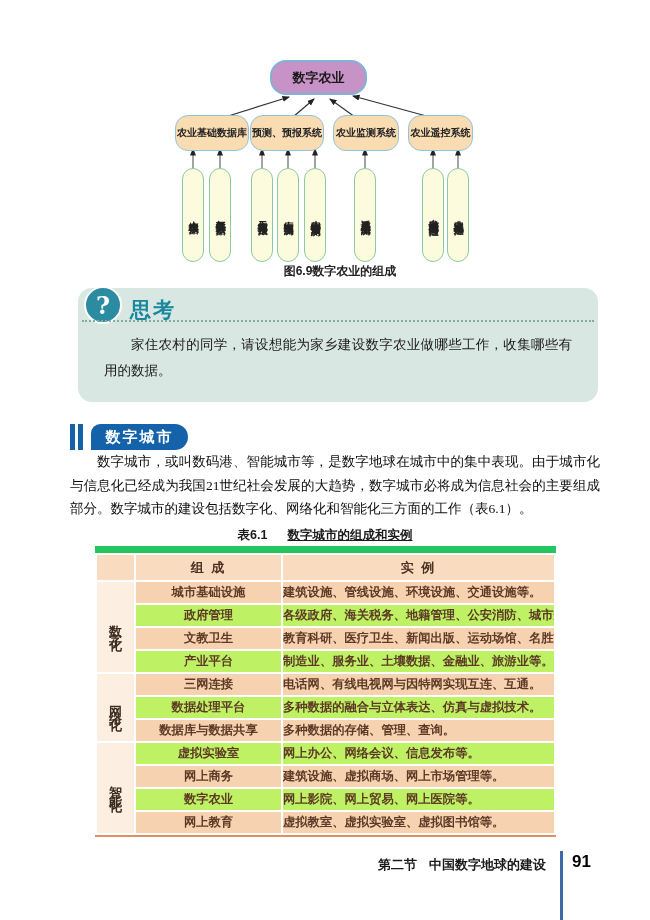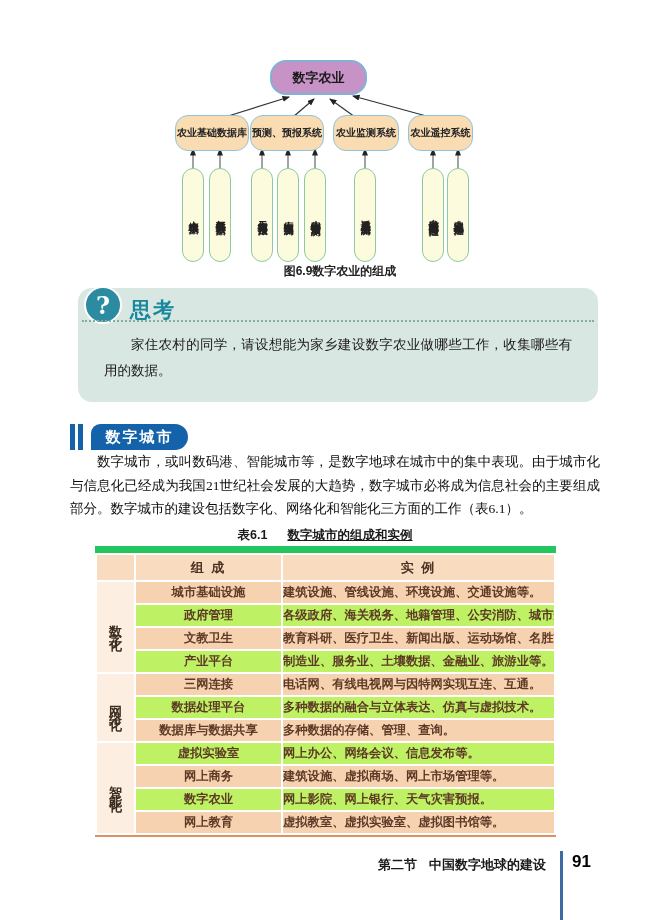--- a/index.html
+++ b/index.html
@@ -242,21 +242,21 @@
           <td class="cat-cell" rowspan="4"><div class="vert">智能化</div></td>
           <td class="comp-cell light">虚拟实验室</td>
           <td class="ex-cell light">网上办公、网络会议、信息发布等。</td>
         </tr>
         <tr>
           <td class="comp-cell dark">网上商务</td>
           <td class="ex-cell dark">建筑设施、虚拟商场、网上市场管理等。</td>
         </tr>
         <tr>
           <td class="comp-cell light">数字农业</td>
-          <td class="ex-cell light">网上影院、网上银行、天气灾害预报。</td>
+          <td class="ex-cell light">网上影院、网上贸易、网上医院等。</td>
         </tr>
         <tr>
           <td class="comp-cell dark">网上教育</td>
           <td class="ex-cell dark">虚拟教室、虚拟实验室、虚拟图书馆等。</td>
         </tr>
       </tbody>
   </table>
 
   <div class="footer-text">
     <span>第二节</span><span class="f-title">中国数字地球的建设</span>

